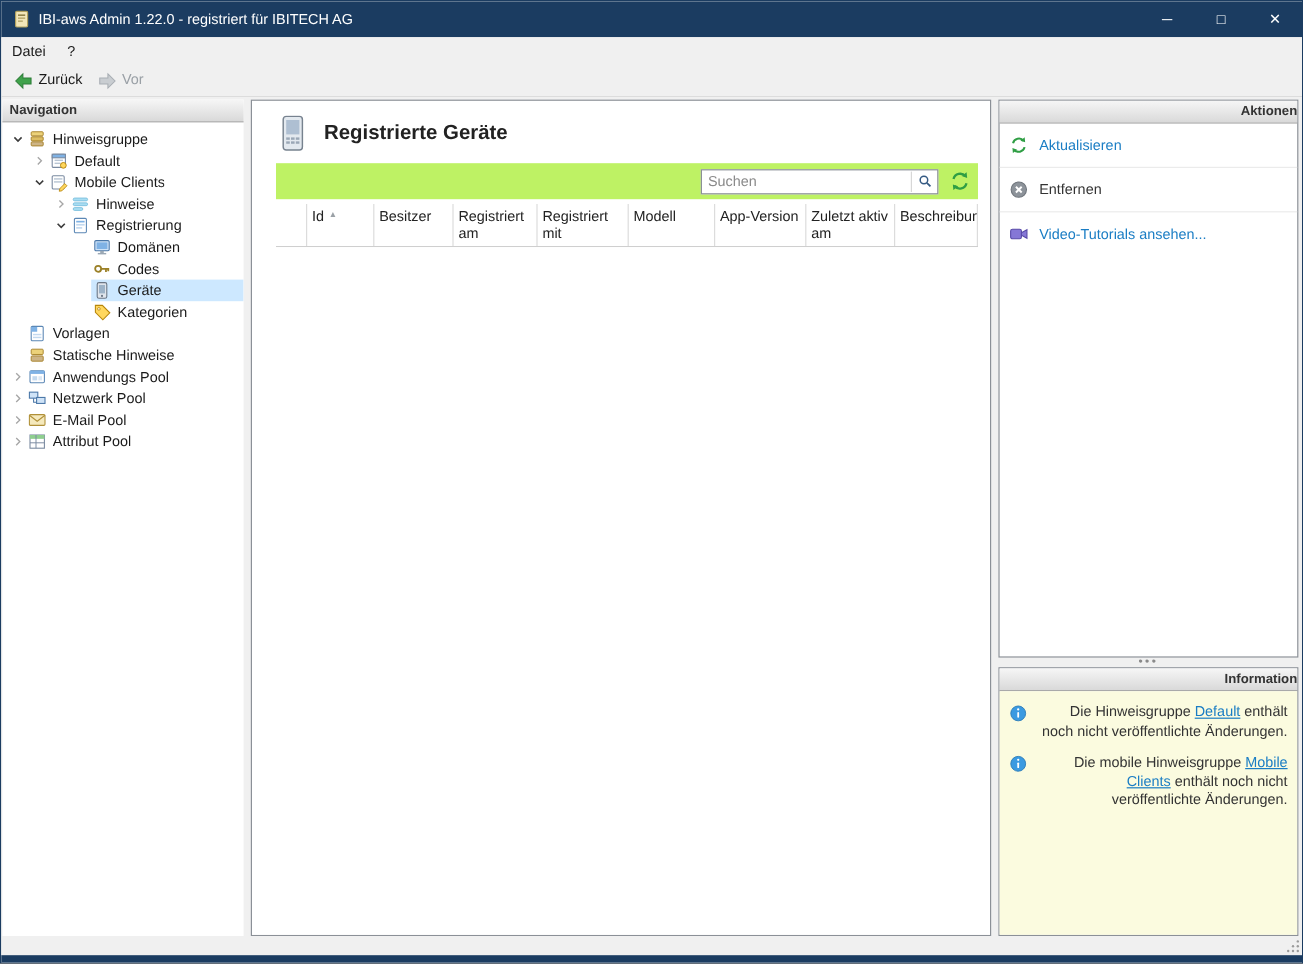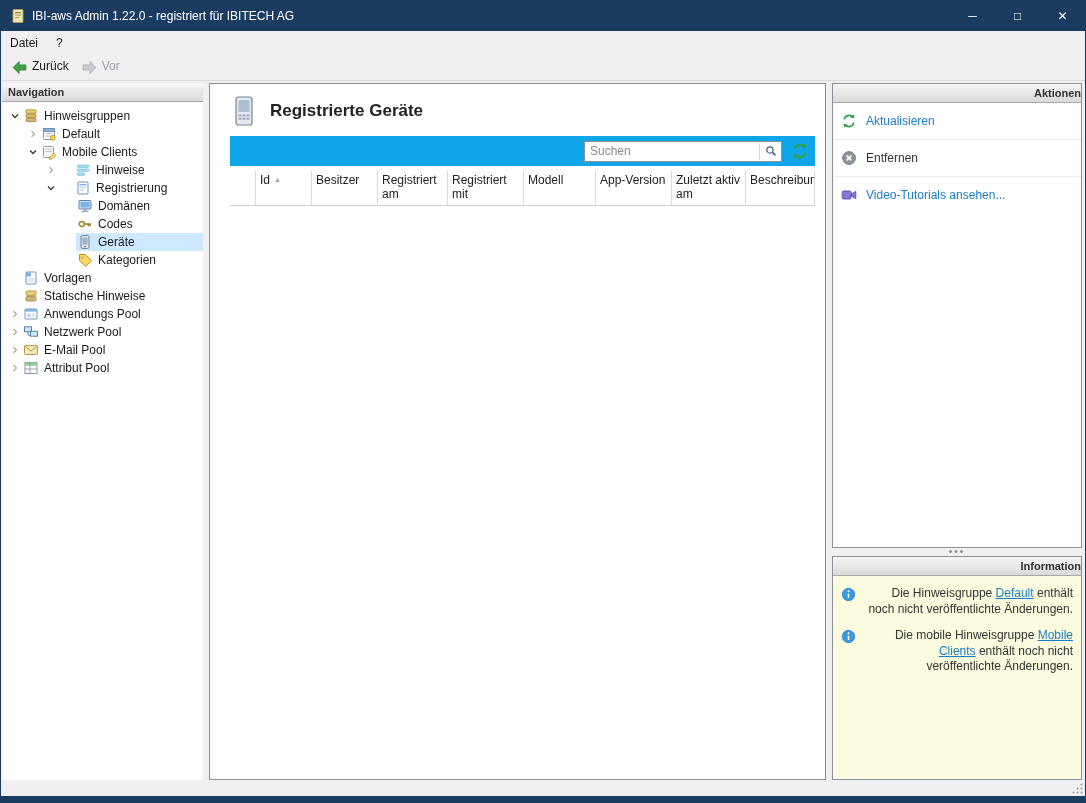--- a/index.html
+++ b/index.html
@@ -24,33 +24,33 @@
   .toolbtn { display:flex; align-items:flex-start; gap:4px; font-size:12px; color:#1a1a1a; padding:2px 4px; }
   .toolbtn.disabled { color:#9aa0a6; }
   
   .workspace { flex:1 1 auto; display:flex; background:#f0f0f0; padding:2px 3px 0 1px; min-height:0; }
   
   .nav-panel { width:201px; flex:0 0 auto; background:#ffffff; display:flex; flex-direction:column; }
   .group-header { height:19px; background:linear-gradient(#f6f6f6,#d9d9d9); border-bottom:1px solid #a9a9a9;
                   font-size:11px; font-weight:bold; color:#333; line-height:18px; padding-left:6px; flex:0 0 auto; }
   .tree { padding-top:5px; overflow:hidden; flex:1; }
   .tree-item { display:flex; align-items:center; height:18px; font-size:12px; color:#1a1a1a; }
-  .lvl0 { padding-left:6px; } .lvl1 { padding-left:24px; } .lvl2 { padding-left:42px;gap:16px; } .lvl3 { padding-left:60px; }
+  .lvl0 { padding-left:6px; } .lvl1 { padding-left:24px; } .lvl2 { padding-left:42px; } .lvl3 { padding-left:60px; }
   .chev { width:14px; height:14px; flex:0 0 auto; display:flex; align-items:center; justify-content:center; }
   .row-body { display:flex; align-items:center; flex:1; height:100%; padding-left:1px; min-width:0; }
   .row-body.sel { background:#cde8ff; }
   .ticon { width:16px; height:16px; flex:0 0 auto; margin-right:5px; }
   .tlbl { white-space:nowrap; overflow:hidden; }
   
   .center-panel { flex:1 1 auto; margin:0 6px; background:#ffffff; border:1px solid #8b9097;
                   display:flex; flex-direction:column; min-width:0; }
   .main-header { display:flex; align-items:center; padding:12px 0 8px 22px; flex:0 0 auto; }
   .main-header .devicon { width:24px; height:30px; margin-right:14px; }
   .main-title { font-size:17px; font-weight:bold; color:#222; }
-  .search-strip { margin:2px 10px 4px 20px; height:30px; background:#0ea5e9; display:flex; align-items:center;
+  .search-strip { margin:2px 10px 4px 20px; height:30px; background:#bef264; display:flex; align-items:center;
                   justify-content:flex-end; gap:9px; padding-right:6px; flex:0 0 auto; }
   .searchbox { width:198px; height:21px; background:#ffffff; border:1px solid #8b9097; display:flex; align-items:center; }
   .searchbox input { border:0; outline:0; flex:1; height:100%; font-size:12px; padding:0 5px;
                      font-family:"Liberation Sans", sans-serif; color:#222; min-width:0; background:transparent; }
   .searchbox input::placeholder { color:#8a8a8a; }
   .search-btn { width:22px; height:17px; border-left:1px solid #d7d7d7; display:flex; align-items:center; justify-content:center; flex:0 0 auto; }
   .refresh-btn { width:18px; height:18px; flex:0 0 auto; }
   .thead { margin:0 10px 0 20px; display:flex; border-bottom:1px solid #cfcfcf; background:#fff; flex:0 0 auto; }
   .th { min-height:34px; padding:3px 4px; border-right:1px solid #dcdcdc; font-size:12px; color:#222;
         display:flex; align-items:flex-start; line-height:1.2; overflow:hidden; }
@@ -130,21 +130,21 @@
             <svg width="12" height="12" viewBox="0 0 16 16">
                 <path d="M4 6 L8 10 L12 6" fill="none" stroke="#3c3c3c" stroke-width="1.8"></path>
               </svg>
           </span>
           <span class="row-body">
             <svg class="ticon" viewBox="0 0 16 16">
               <rect x="3" y="1.8" width="10" height="3.4" rx="0.8" fill="#ecd27a" stroke="#a8842c" stroke-width="0.8"></rect>
               <rect x="3" y="6" width="10" height="3.4" rx="0.8" fill="#dcbd64" stroke="#a8842c" stroke-width="0.8"></rect>
               <rect x="3" y="10.2" width="10" height="3.4" rx="0.8" fill="#cdb486" stroke="#a8842c" stroke-width="0.8"></rect>
             </svg>
-            <span class="tlbl">Hinweisgruppen</span>
+            <span class="tlbl">Hinweisgruppe</span>
           </span>
         </div>
 
         <div class="tree-item lvl1">
           <span class="chev">
             <svg width="12" height="12" viewBox="0 0 16 16">
                 <path d="M6 4 L10 8 L6 12" fill="none" stroke="#a6a6a6" stroke-width="1.5"></path>
               </svg>
           </span>
           <span class="row-body">

